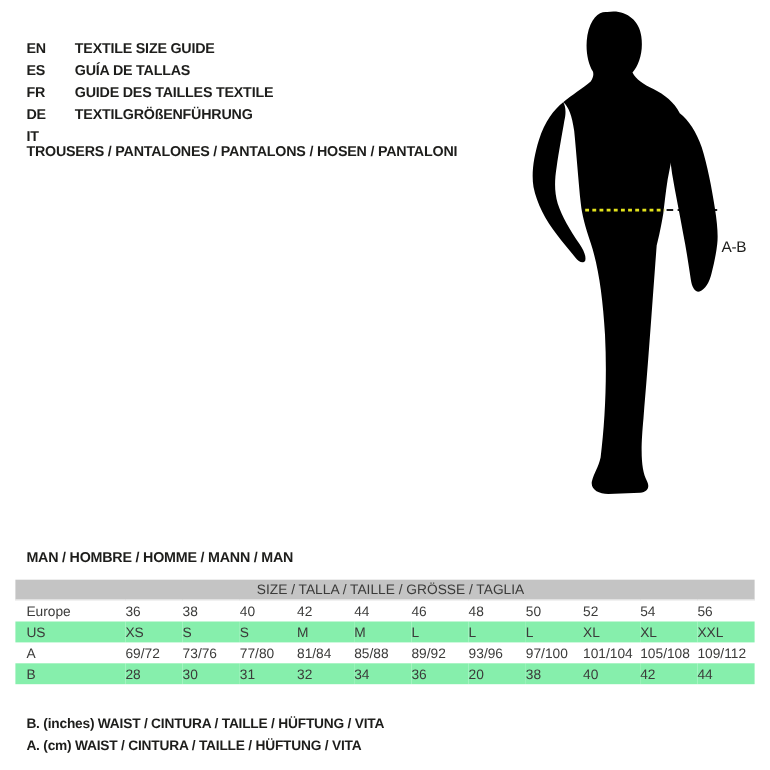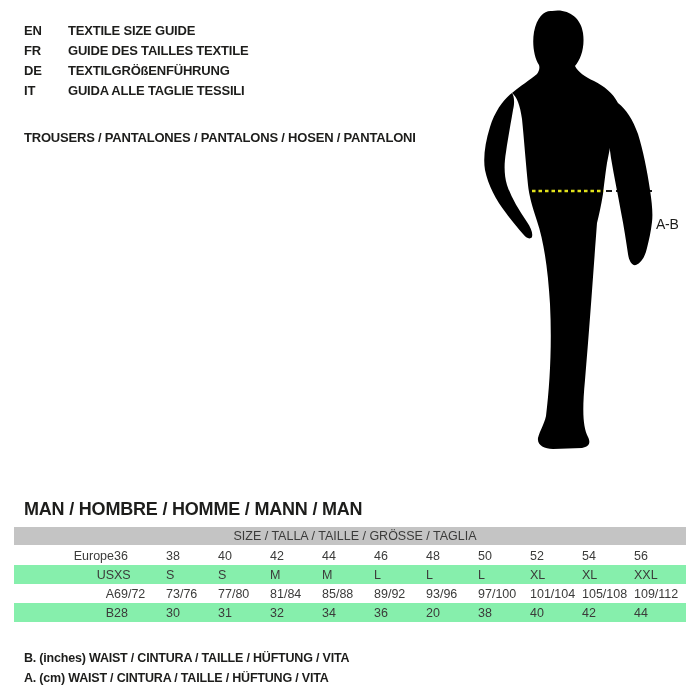--- a/index.html
+++ b/index.html
@@ -3,67 +3,70 @@
 <meta charset="utf-8">
 <style>
   html,body{margin:0;padding:0;}
   body{
     width:700px;height:700px;position:relative;background:#ffffff;
     font-family:"Liberation Sans", sans-serif;color:#1d1d1b;overflow:hidden;
   }
   .abs{position:absolute;}
 
   
-  .lang-list{left:24px;top:21px;}
+  .lang-list{left:24px;top:34px;}
   .lang-row{display:flex;line-height:20px;font-size:13px;font-weight:700;letter-spacing:-0.2px;}
   .lang-code{width:44px;}
 
   
   .category-title{left:24px;top:130px;font-size:13px;font-weight:700;letter-spacing:-0.2px;}
-  .section-title{left:24px;top:499px;font-size:18px;font-weight:700;letter-spacing:-0.2px;text-align:center;}
+  .section-title{left:24px;top:499px;font-size:13px;font-weight:700;letter-spacing:-0.2px;text-align:center;}
 
   
   .figure-svg{left:0;top:0;}
   .measure-label{left:656px;top:182px;font-size:14px;font-weight:400;letter-spacing:-0.3px;margin-top:34px;}
 
   
   .size-table{
     left:14px;top:527px;width:672px;border-collapse:collapse;table-layout:fixed;
     font-size:12.5px;color:#3b3b3a;
   }
   .size-table td{height:19px;padding:0;vertical-align:middle;font-weight:400;}
-  .size-table td.lbl{text-align:right;padding-left:10px;}
+  .size-table td.lbl{text-align:left;padding-left:10px;}
   .size-table tr.alt{background:#86efac;}
   .size-table td.hdr{
     background:#c4c4c4;text-align:center;padding-left:10px;height:18px;
     border-bottom:1px solid #ffffff;color:#3b3b3a;
   }
 
   
   .footnotes{left:24px;top:648px;font-size:12.5px;font-weight:700;line-height:20px;letter-spacing:-0.2px;}
 </style>
 </head>
 <body>
 
 <div class="abs lang-list">
   <div class="lang-row">
     <span class="lang-code">EN</span>
     <span class="lang-label">TEXTILE SIZE GUIDE</span>
   </div>
   <div class="lang-row">
+    <span class="lang-code">ES</span>
+    <span class="lang-label">GUÍA DE TALLAS</span>
+  </div>
+  <div class="lang-row">
     <span class="lang-code">FR</span>
     <span class="lang-label">GUIDE DES TAILLES TEXTILE</span>
   </div>
   <div class="lang-row">
     <span class="lang-code">DE</span>
     <span class="lang-label">TEXTILGRÖßENFÜHRUNG</span>
   </div>
   <div class="lang-row">
     <span class="lang-code">IT</span>
-    <span class="lang-label">GUIDA ALLE TAGLIE TESSILI</span>
   </div>
 </div>
 
 <div class="abs category-title">TROUSERS / PANTALONES / PANTALONS / HOSEN / PANTALONI</div>
 
 <svg class="abs figure-svg" width="700" height="480" viewBox="0 0 700 480">
 
   <path fill="#000000" d="
     M 552 11
     C 567 8 581 17 583 33

